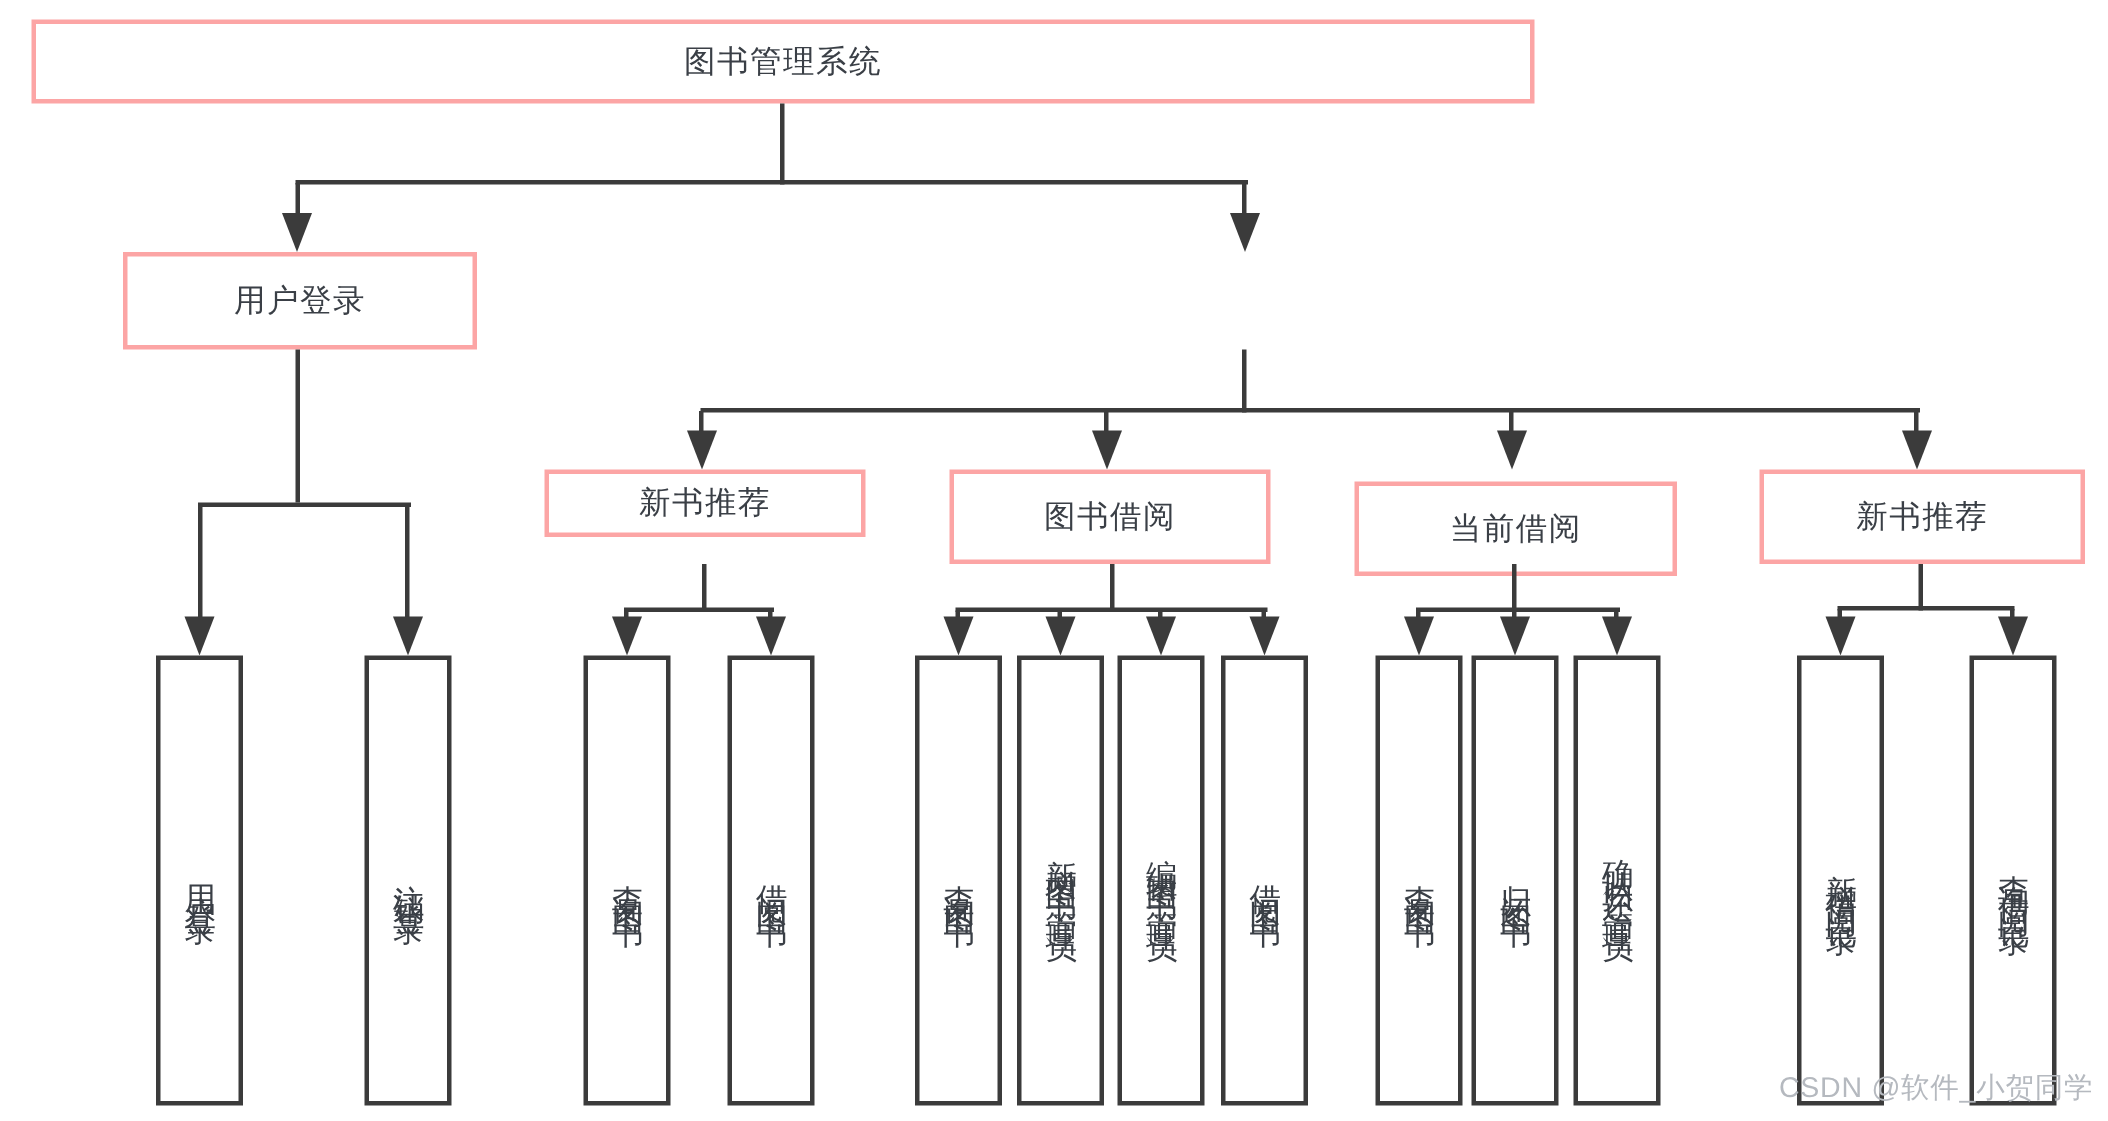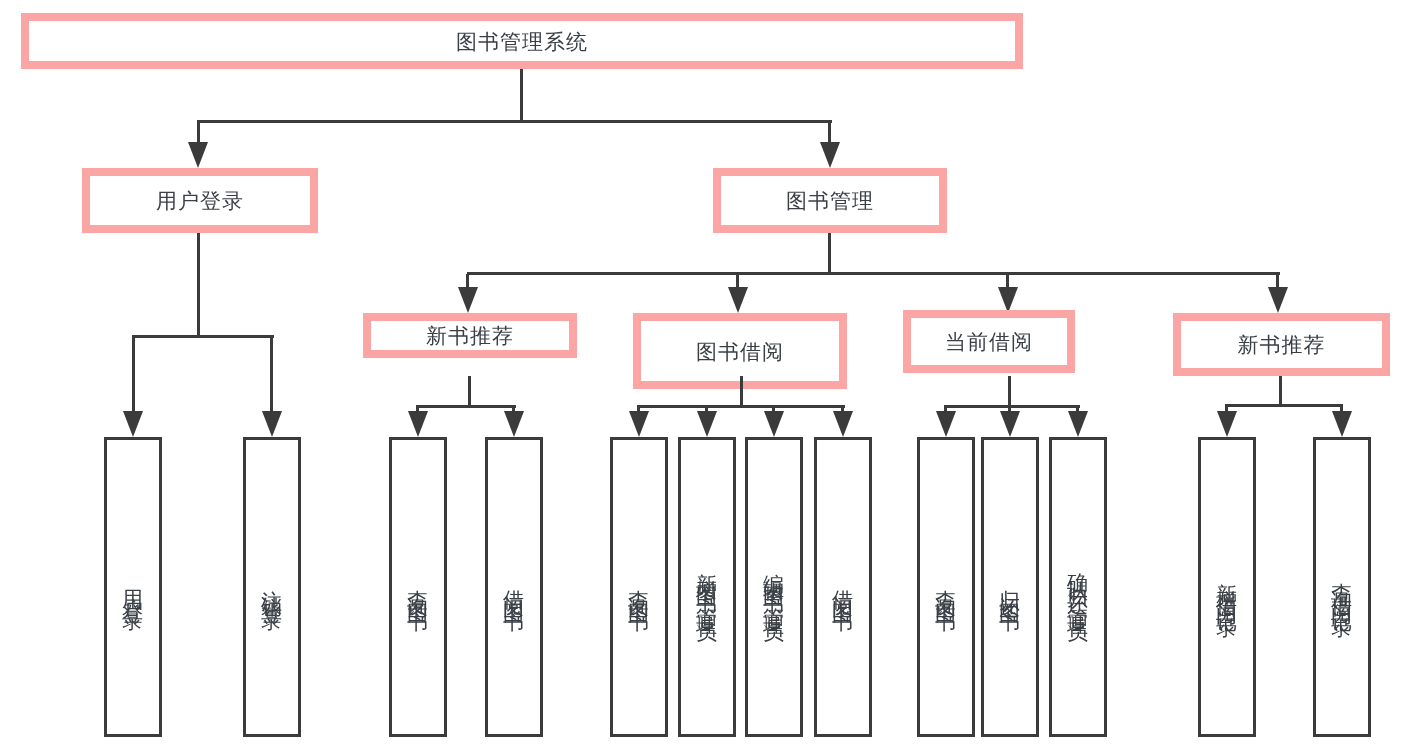--- a/index.html
+++ b/index.html
@@ -1,21 +1,21 @@
 <!DOCTYPE html>
 <html><head>
 <meta charset="utf-8">
 <style>
   html,body { margin:0; padding:0; background:#ffffff; }
   #stage {
     position:relative; width:1405px; height:747px; background:#ffffff;
     font-family:"Liberation Sans", sans-serif; overflow:hidden;
   }
   .node {
-    position:absolute; box-sizing:border-box; border:8px solid #fca5a5; background:#ffffff;
+    position:absolute; box-sizing:border-box; border:3px solid #fca5a5; background:#ffffff;
     display:flex; align-items:center; justify-content:center;
     font-size:21px; letter-spacing:1px; color:#3a3f46; line-height:1;
   }
   .leaf {
     position:absolute; box-sizing:border-box; border:3px solid #3b3b3b; background:#ffffff;
     display:flex; align-items:center; justify-content:center;
     writing-mode:vertical-rl; text-orientation:mixed;
     font-size:21px; letter-spacing:7px; color:#3a3f46; line-height:1;
     width:58px; top:437px; height:300px; text-align:center;
   }
@@ -42,23 +42,20 @@
   <div class="vl" style="left:520px; top:69px; width:3px; height:54px;"></div>
   <div class="hl" style="left:197px; top:120px; width:635px; height:3px;"></div>
   <div class="vl" style="left:197px; top:122px; width:3px; height:22px;"></div>
   <div class="tri" style="left:188px; top:142px;"></div>
   <div class="vl" style="left:828px; top:122px; width:3px; height:22px;"></div>
   <div class="tri" style="left:820px; top:142px;"></div>
 
   <div class="node" style="left:82px; top:168px; width:236px; height:65px;">
     <span>用户登录</span>
   </div>
-  <div class="node" style="left:713px; top:168px; width:234px; height:65px;">
-    <span>图书管理</span>
-  </div>
 
   <div class="vl" style="left:197px; top:233px; width:3px; height:102px;"></div>
   <div class="hl" style="left:132px; top:335px; width:142px; height:3px;"></div>
   <div class="vl" style="left:132px; top:337px; width:3px; height:76px;"></div>
   <div class="tri" style="left:123px; top:411px;"></div>
   <div class="vl" style="left:270px; top:337px; width:3px; height:76px;"></div>
   <div class="tri" style="left:262px; top:411px;"></div>
 
   <div class="vl" style="left:828px; top:233px; width:3px; height:42px;"></div>
   <div class="hl" style="left:467px; top:272px; width:813px; height:3px;"></div>
@@ -67,24 +64,24 @@
   <div class="vl" style="left:736px; top:274px; width:3px; height:15px;"></div>
   <div class="tri" style="left:728px; top:287px;"></div>
   <div class="vl" style="left:1006px; top:274px; width:3px; height:15px;"></div>
   <div class="tri" style="left:998px; top:287px;"></div>
   <div class="vl" style="left:1276px; top:274px; width:3px; height:15px;"></div>
   <div class="tri" style="left:1268px; top:287px;"></div>
 
   <div class="node" style="left:363px; top:313px; width:214px; height:45px;">
     <span>新书推荐</span>
   </div>
-  <div class="node" style="left:633px; top:313px; width:214px; height:76px;">
+  <div class="node" style="left:633px; top:313px; width:214px; height:63px;">
     <span>图书借阅</span>
   </div>
-  <div class="node" style="left:903px; top:310px; width:172px; height:63px;">
+  <div class="node" style="left:903px; top:321px; width:215px; height:63px;">
     <span>当前借阅</span>
   </div>
   <div class="node" style="left:1173px; top:313px; width:217px; height:63px;">
     <span>新书推荐</span>
   </div>
 
   <div class="vl" style="left:468px; top:376px; width:3px; height:32px;"></div>
   <div class="hl" style="left:416px; top:405px; width:100px; height:3px;"></div>
   <div class="vl" style="left:416px; top:407px; width:3px; height:7px;"></div>
   <div class="tri" style="left:408px; top:411px;"></div>
@@ -155,14 +152,15 @@
     <span>确认归还（管理员）</span>
   </div>
 
   <div class="leaf" style="left:1198px;">
     <span>新增借阅记录</span>
   </div>
   <div class="leaf" style="left:1313px;">
     <span>查询借阅记录</span>
   </div>
 
+  <div class="watermark">CSDN @软件_小贺同学</div>
 
 </div>
 
 </body></html>

